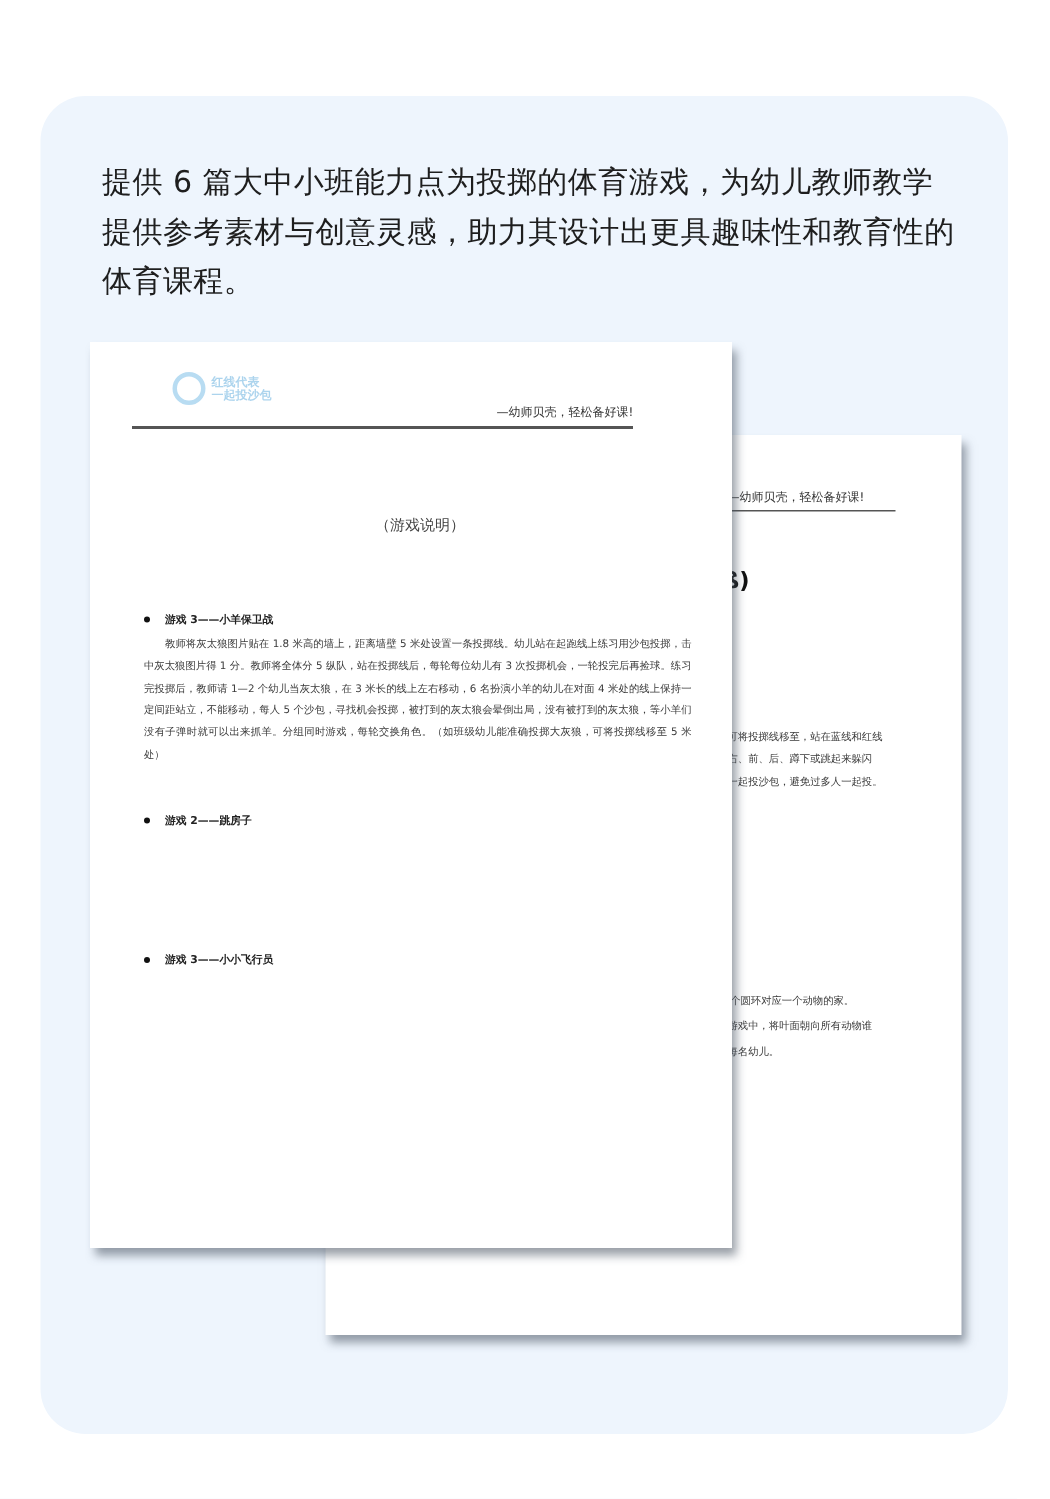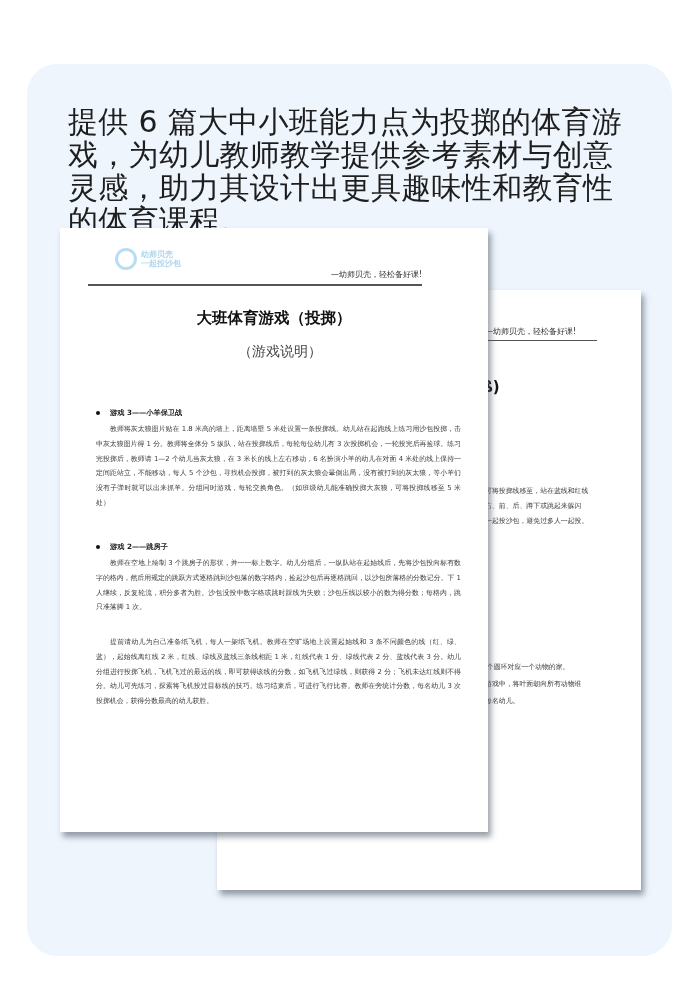--- a/index.html
+++ b/index.html
@@ -1,28 +1,28 @@
 <!DOCTYPE html>
 <html><head>
 <meta charset="utf-8">
 <style>
   html,body{margin:0;padding:0;background:#ffffff;}
   body{width:700px;height:999px;position:relative;overflow:hidden;font-family:"DejaVu Sans","Liberation Sans",sans-serif;}
   .card{position:absolute;left:27px;top:64px;width:645px;height:892px;background:#eef5fd;border-radius:30px;}
-  .intro{position:absolute;left:68px;top:105px;width:570px;font-size:30px;line-height:33px;color:#1e1e1e;letter-spacing:0.3px;font-weight:500;}
+  .intro{position:absolute;left:68px;top:105px;width:570px;font-size:20px;line-height:33px;color:#1e1e1e;letter-spacing:0.3px;font-weight:500;}
   .page{position:absolute;background:#ffffff;box-shadow:3px 5px 6px rgba(70,80,95,0.55);}
   .page.back{left:217px;top:290px;width:424px;height:600px;}
   .page.front{left:60px;top:228px;width:428px;height:604px;}
   .hdr-slogan{position:absolute;font-size:8px;color:#333;}
   .hdr-line{position:absolute;height:1px;background:#555;}
   .logo{position:absolute;left:55px;top:18px;width:90px;height:26px;display:flex;align-items:center;gap:4px;opacity:0.55;}
   .logo-mark{width:22px;height:22px;border-radius:50%;border:3px solid #7fc0e8;box-sizing:border-box;}
   .logo-text{display:flex;flex-direction:column;font-size:8px;line-height:9px;color:#6ab2e0;font-weight:bold;}
   .doc-title{position:absolute;left:0;right:0;top:80px;text-align:center;font-size:15.5px;font-weight:bold;color:#111;font-family:"Liberation Serif","DejaVu Serif",serif;}
-  .doc-sub{position:absolute;left:12px;right:0;top:115px;text-align:center;font-size:14px;color:#444;}
+  .doc-sub{position:absolute;left:12px;right:0;top:115px;text-align:center;font-size:10px;color:#444;}
   .section{position:absolute;left:36px;width:365px;}
   .sec-head{font-size:7.2px;font-weight:bold;color:#222;display:flex;align-items:center;gap:10px;height:14px;}
   .bullet{width:4px;height:4px;border-radius:50%;background:#111;display:inline-block;}
   .sec-body{font-size:6.9px;line-height:14.8px;color:#3a3a3a;text-indent:14px;margin-top:2px;text-align:justify;}
   .back-title-frag{position:absolute;left:265px;top:88px;font-size:15px;font-weight:bold;color:#111;}
   .back-line{position:absolute;font-size:6.9px;color:#3a3a3a;white-space:nowrap;}
 </style>
 </head>
 <body>
 
@@ -39,42 +39,43 @@
   <div class="back-line" style="left:268px;top:226px;">一起投沙包，避免过多人一起投。</div>
   <div class="back-line" style="left:256px;top:372px;">，每个圆环对应一个动物的家。</div>
   <div class="back-line" style="left:268px;top:389px;">游戏中，将叶面朝向所有动物谁</div>
   <div class="back-line" style="left:268px;top:406px;">每名幼儿。</div>
 </div>
 
 <div class="page front">
   <div class="logo">
     <div class="logo-mark"></div>
     <div class="logo-text">
-      <span>幼师贝壳</span>
+      <span>红线代表</span>
       <span>一起投沙包</span>
     </div>
   </div>
   <div class="hdr-slogan" style="left:271px;top:41px;">—幼师贝壳，轻松备好课!</div>
   <div class="hdr-line" style="left:28px;top:56px;width:334px;height:1.5px;"></div>
 
-  <div class="doc-title">大班体育游戏（投掷）</div>
   <div class="doc-sub">（游戏说明）</div>
 
   <div class="section" style="top:178px;">
     <div class="sec-head">
         <span class="bullet"></span>
         <span>游戏 3——小羊保卫战</span>
       </div>
     <div class="sec-body">教师将灰太狼图片贴在 1.8 米高的墙上，距离墙壁 5 米处设置一条投掷线。幼儿站在起跑线上练习用沙包投掷，击中灰太狼图片得 1 分。教师将全体分 5 纵队，站在投掷线后，每轮每位幼儿有 3 次投掷机会，一轮投完后再捡球。练习完投掷后，教师请 1—2 个幼儿当灰太狼，在 3 米长的线上左右移动，6 名扮演小羊的幼儿在对面 4 米处的线上保持一定间距站立，不能移动，每人 5 个沙包，寻找机会投掷，被打到的灰太狼会晕倒出局，没有被打到的灰太狼，等小羊们没有子弹时就可以出来抓羊。分组同时游戏，每轮交换角色。（如班级幼儿能准确投掷大灰狼，可将投掷线移至 5 米处）</div>
   </div>
 
   <div class="section" style="top:312px;">
     <div class="sec-head">
         <span class="bullet"></span>
         <span>游戏 2——跳房子</span>
       </div>
-    <div class="sec-body">教师在空地上绘制 3 个跳房子的形状，并一一标上数字。幼儿分组后，一纵队站在起始线后，先将沙包投向标有数字的格内，然后用规定的跳跃方式逐格跳到沙包落的数字格内，捡起沙包后再逐格跳回，以沙包所落格的分数记分。下 1 人继续，反复轮流，积分多者为胜。沙包没投中数字格或跳时踩线为失败；沙包压线以较小的数为得分数；每格内，跳只准落脚 1 次。</div>
   </div>
 
   <div class="section" style="top:405px;">
-    <div class="sec-body">提前请幼儿为自己准备纸飞机，每人一架纸飞机。教师在空旷场地上设置起始线和 3 条不同颜色的线（红、绿、蓝），起始线离红线 2 米，红线、绿线及蓝线三条线相距 1 米，红线代表 1 分、绿线代表 2 分、蓝线代表 3 分。幼儿分组进行投掷飞机，飞机飞过的最远的线，即可获得该线的分数，如飞机飞过绿线，则获得 2 分；飞机未达红线则不得分。幼儿可先练习，探索将飞机投过目标线的技巧。练习结束后，可进行飞行比赛。教师在旁统计分数，每名幼儿 3 次投掷机会，获得分数最高的幼儿获胜。</div>
+    <div class="sec-head">
+        <span class="bullet"></span>
+        <span>游戏 3——小小飞行员</span>
+      </div>
   </div>
 </div>
 
 </body></html>

